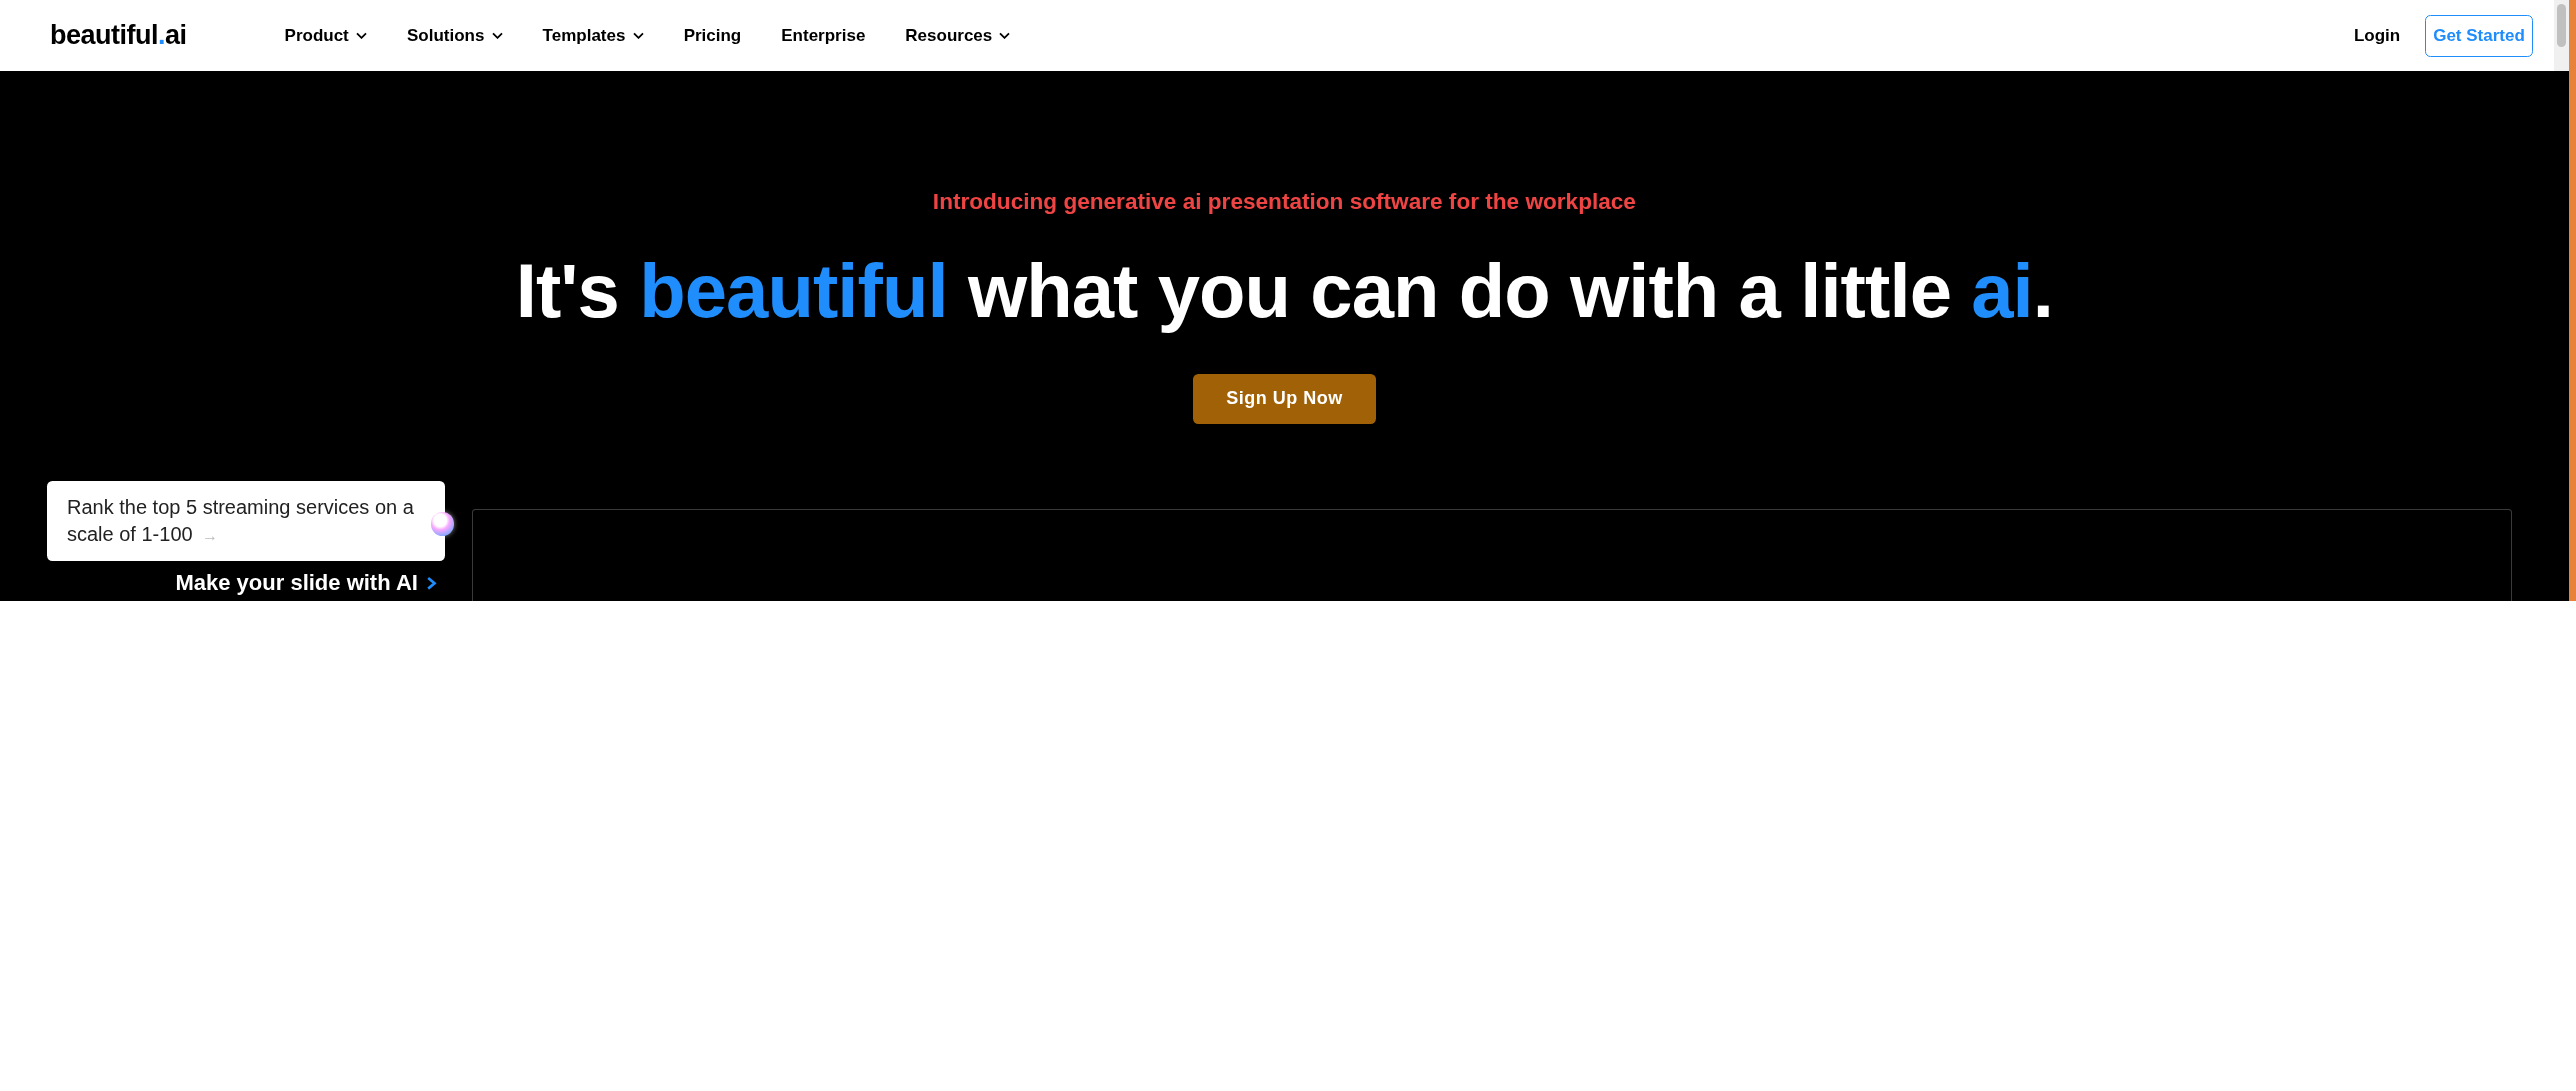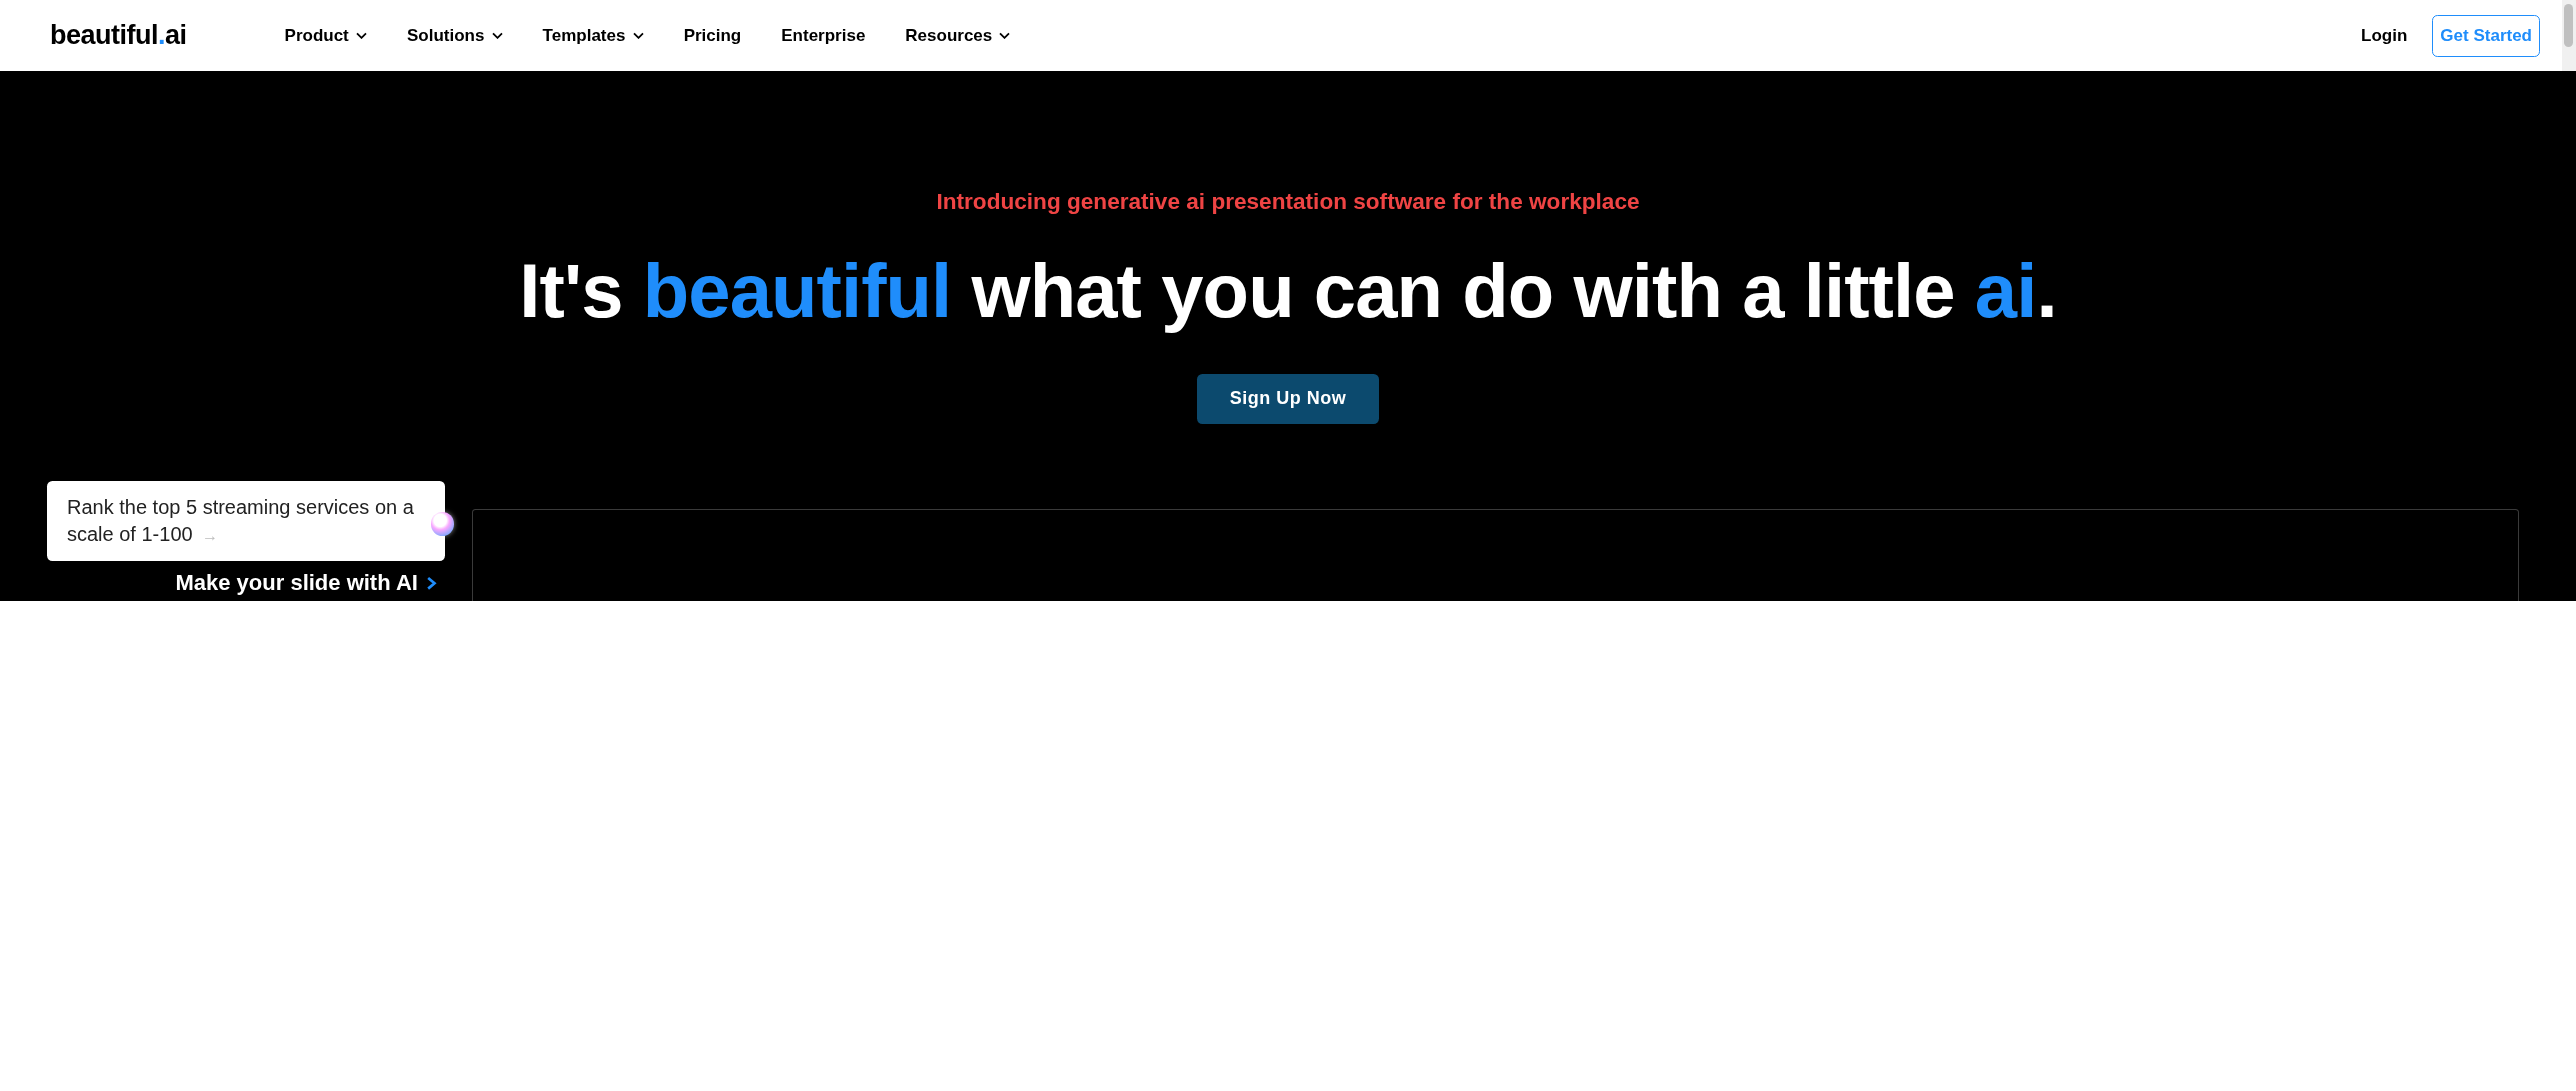--- a/index.html
+++ b/index.html
@@ -8,21 +8,20 @@
     box-sizing: border-box;
   }
   body {
     font-family: -apple-system, BlinkMacSystemFont, "Segoe UI", Helvetica, Arial, sans-serif;
     background: #fff;
     overflow-x: hidden;
   }
   .page-wrapper {
     display: flex;
     width: 100%;
-    flex-direction: column;
   }
   .main-content {
     flex: 1;
     min-width: 0;
   }
   .right-edge {
     width: 7.2px;
     background: linear-gradient(180deg, #e8823a 0%, #e8823a 100%);
     flex-shrink: 0;
   }
@@ -118,21 +117,21 @@
     font-size: 76px;
     font-weight: 900;
     line-height: 1.05;
     letter-spacing: -0.9px;
     margin-bottom: 43px;
   }
   .hero-title .accent {
     color: #1F8DFB;
   }
   .signup-btn {
-    background: #0c4a6e;
+    background: #a16207;
     color: #fff;
     border: none;
     border-radius: 5.4px;
     padding: 14.5px 33px;
     font-size: 18px;
     font-weight: 700;
     letter-spacing: 0.5px;
     cursor: pointer;
   }
 

